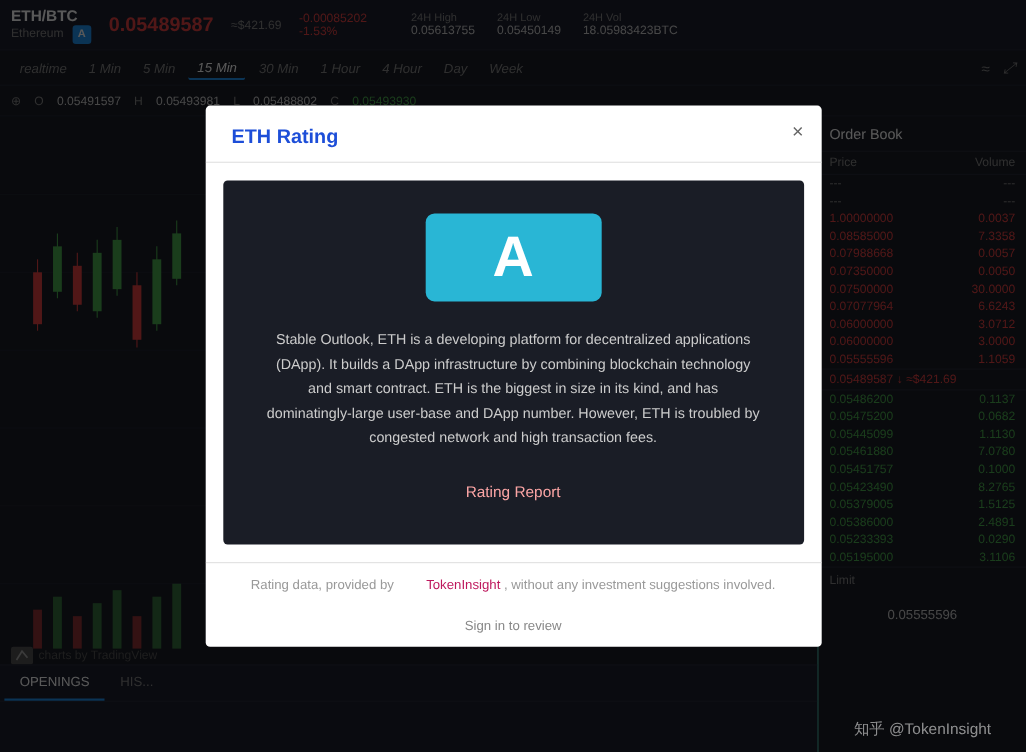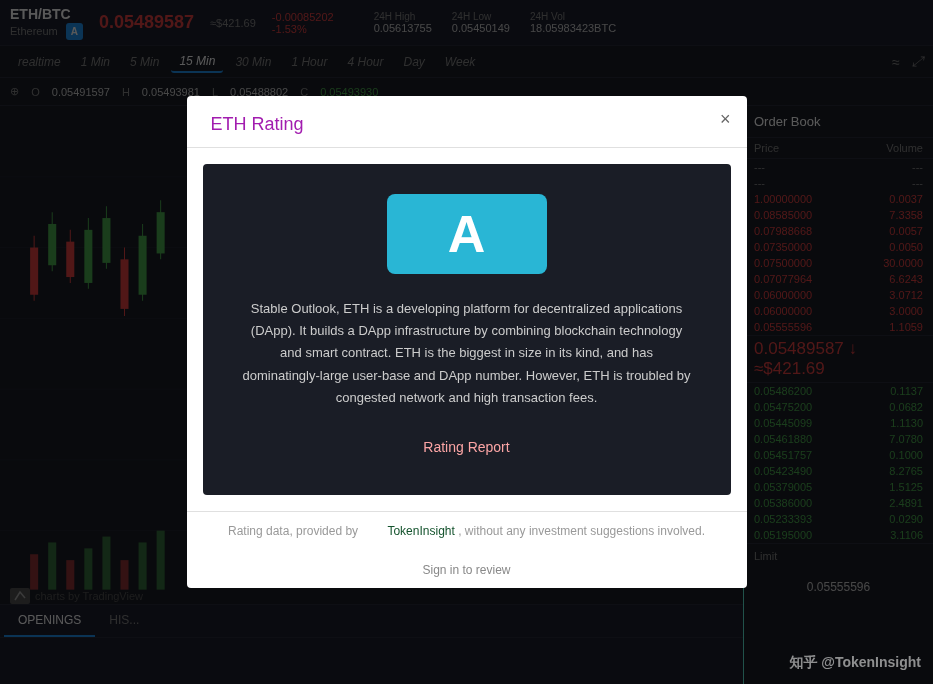--- a/index.html
+++ b/index.html
@@ -196,21 +196,21 @@
       display: flex;
       justify-content: space-between;
       padding: 2px 10px;
       font-size: 11px;
     }
     .ob-row.sell { color: #e84444; }
     .ob-row.buy { color: #4caf50; }
     .ob-row.neutral { color: #888; }
     .ob-separator {
       padding: 3px 10px;
-      font-size: 17px;
+      font-size: 11px;
       color: #e84444;
       border-top: 1px solid #2a2d3a;
       border-bottom: 1px solid #2a2d3a;
     }
     .ob-limit-section {
       padding: 6px 10px;
       border-top: 1px solid #2a2d3a;
     }
     .ob-limit-label {
       color: #888;
@@ -245,22 +245,22 @@
       overflow: hidden;
       position: relative;
     }
 
     .modal-header {
       padding: 18px 24px 12px;
       border-bottom: 1px solid #e0e0e0;
     }
     .modal-title {
       font-size: 18px;
-      font-weight: normal;
-      color: #a21caf;
+      font-weight: bold;
+      color: #1d4ed8;
     }
     .modal-close {
       position: absolute;
       top: 14px;
       right: 16px;
       background: none;
       border: none;
       font-size: 18px;
       color: #666;
       cursor: pointer;
@@ -308,42 +308,42 @@
     }
 
     .modal-footer {
       padding: 12px 24px;
       border-top: 1px solid #e0e0e0;
       text-align: center;
       font-size: 12px;
       color: #999;
     }
     .modal-footer .tokeninsight-link {
-      color: #14532d;
+      color: #be185d;
       cursor: pointer;
       margin-left: 26px;
     }
     .modal-sign-in {
       padding: 10px;
       text-align: center;
     }
     .sign-in-link {
       color: #888;
       font-size: 12px;
       cursor: pointer;
     }
 
     
     .watermark {
       position: absolute;
       bottom: 12px;
-      right: 12px;
+      right: 32px;
       color: rgba(200,200,200,0.7);
       font-size: 14px;
-      font-weight: bold;
+      font-weight: normal;
       z-index: 200;
       margin-left: 44px;
     }
   </style>
 </head>
 <body>
 
 <div class="header">
   <div style="display:flex;flex-direction:column;line-height:1.3">
     <span class="header-symbol">ETH/BTC</span>

